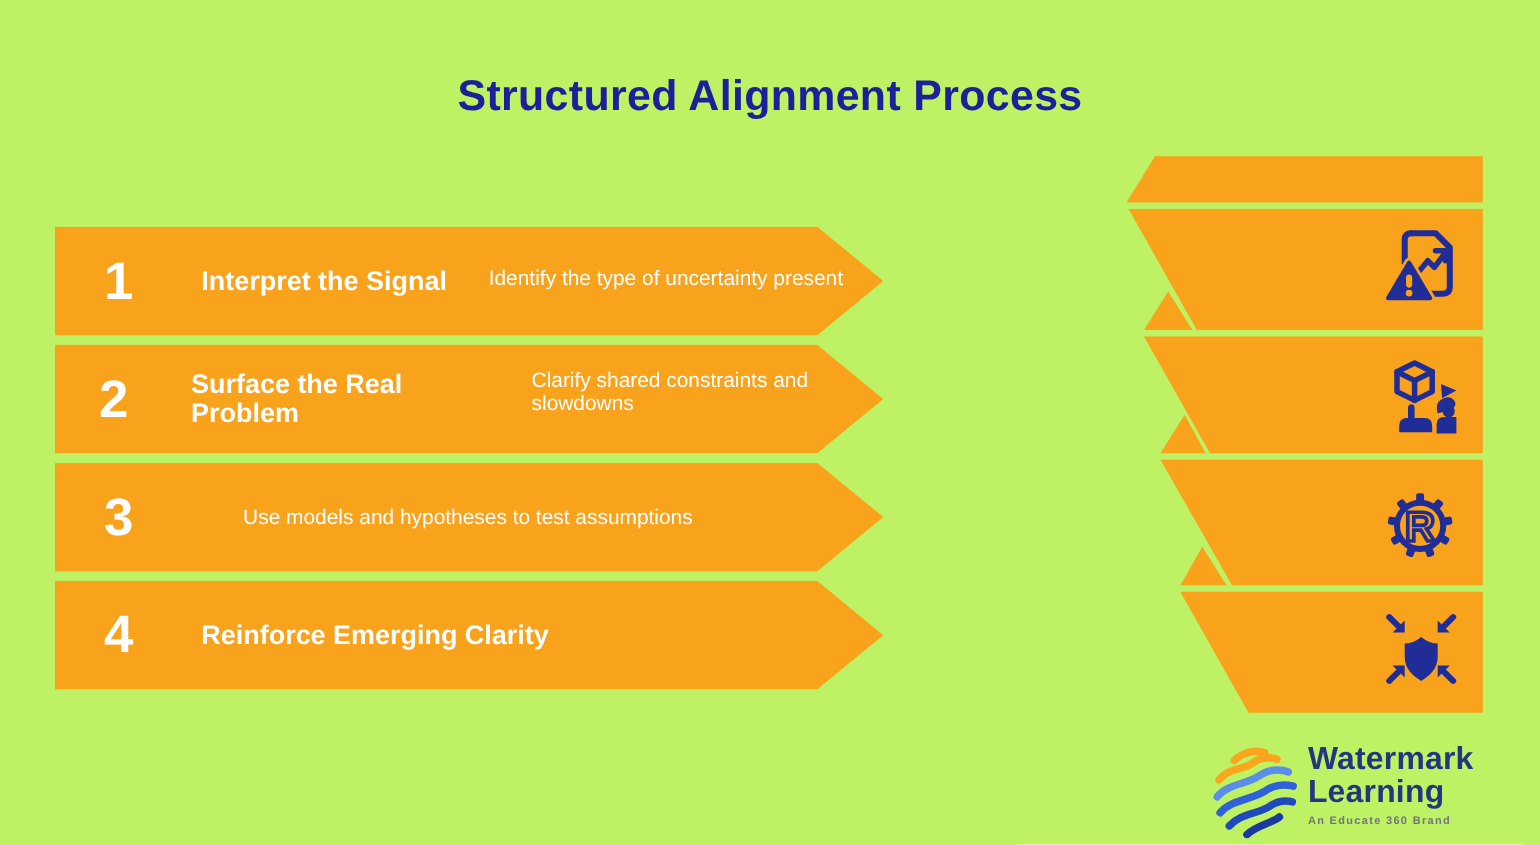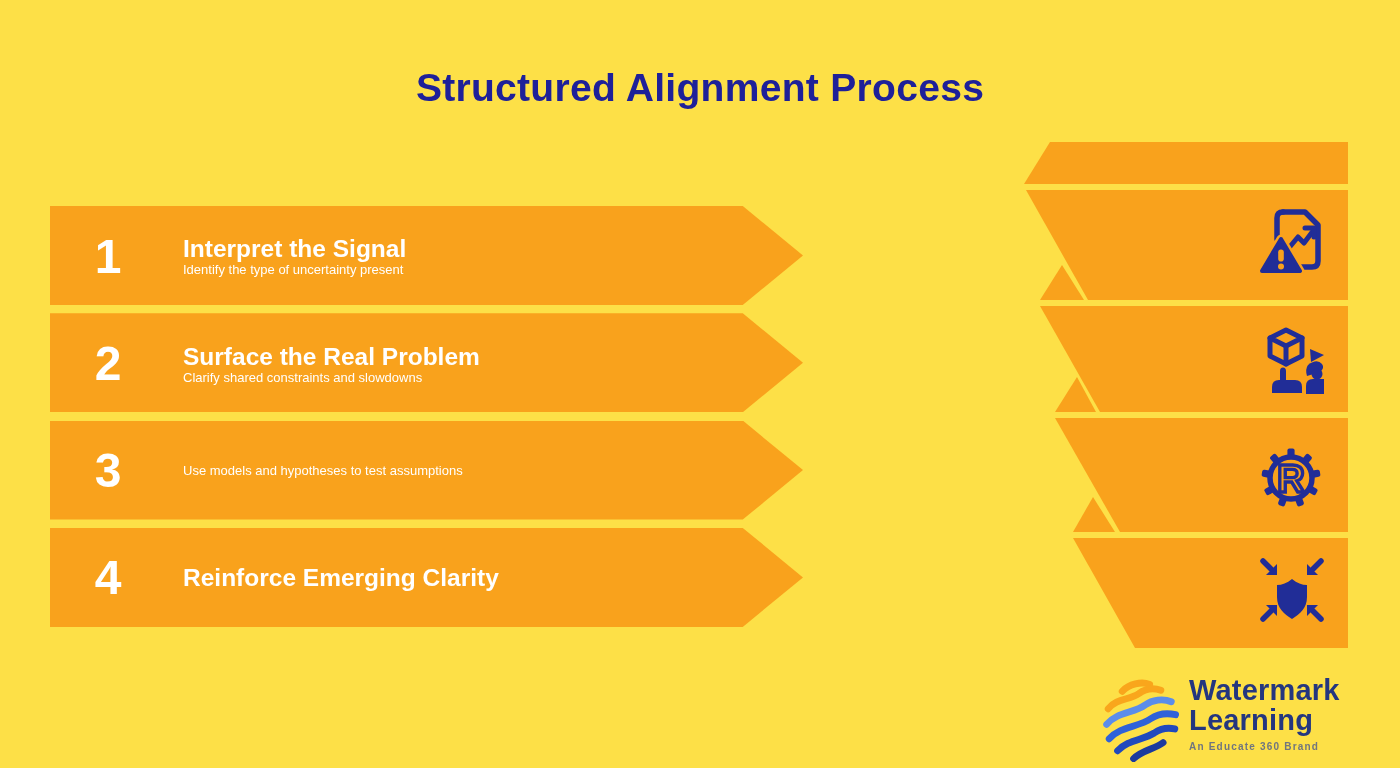--- a/index.html
+++ b/index.html
@@ -1,34 +1,34 @@
 <!DOCTYPE html>
 <html><head>
 <meta charset="utf-8">
 <style>
   html,body{margin:0;padding:0;background:#ffffff;}
   .canvas{
-    position:relative;width:1400px;height:768px;background:#fde047;overflow:hidden;
+    position:relative;width:1400px;height:768px;background:#bef264;overflow:hidden;
     font-family:"Liberation Sans", sans-serif;
   }
   .title{
     position:absolute;top:66px;left:0;right:0;margin:0;text-align:center;
     font-size:39px;font-weight:bold;color:#1E2099;letter-spacing:.3px;
   }
   
   .steps{position:absolute;left:50px;top:206px;display:flex;flex-direction:column;gap:8.3px;}
   .step{
     width:753px;height:99px;background:#F9A21C;color:#ffffff;
     clip-path:polygon(0 0, 92% 0, 100% 50%, 92% 100%, 0 100%);
     display:flex;align-items:center;
   }
   .num{width:116px;text-align:center;font-size:48px;font-weight:bold;line-height:1;padding-top:2px;}
-  .txt{margin-left:17px;display:flex;flex-direction:column;padding-top:3px;}
+  .txt{margin-left:17px;display:flex;flex-direction:row;padding-top:3px;}
   .t{font-size:24.5px;font-weight:bold;line-height:1.1;}
-  .d{font-size:13px;font-weight:normal;line-height:1.1;}
+  .d{font-size:19px;font-weight:normal;line-height:1.1;margin-left:38px;}
   
   .ribbon{position:absolute;left:1000px;top:130px;}
   .ribbon .band{fill:#F9A21C;}
   .ribbon .ink{stroke:#212D97;fill:none;stroke-linecap:round;stroke-linejoin:round;}
   .ribbon .inkfill{fill:#212D97;stroke:none;}
   
   .logo{position:absolute;left:1093px;top:676px;display:flex;align-items:flex-start;gap:0;}
   .logo-text{display:flex;flex-direction:column;}
   .brand{font-size:29px;font-weight:bold;color:#24367F;line-height:29.5px;letter-spacing:.2px;}
   .tagline{margin-top:6px;font-size:10px;font-weight:bold;letter-spacing:1.2px;color:#70757F;}

